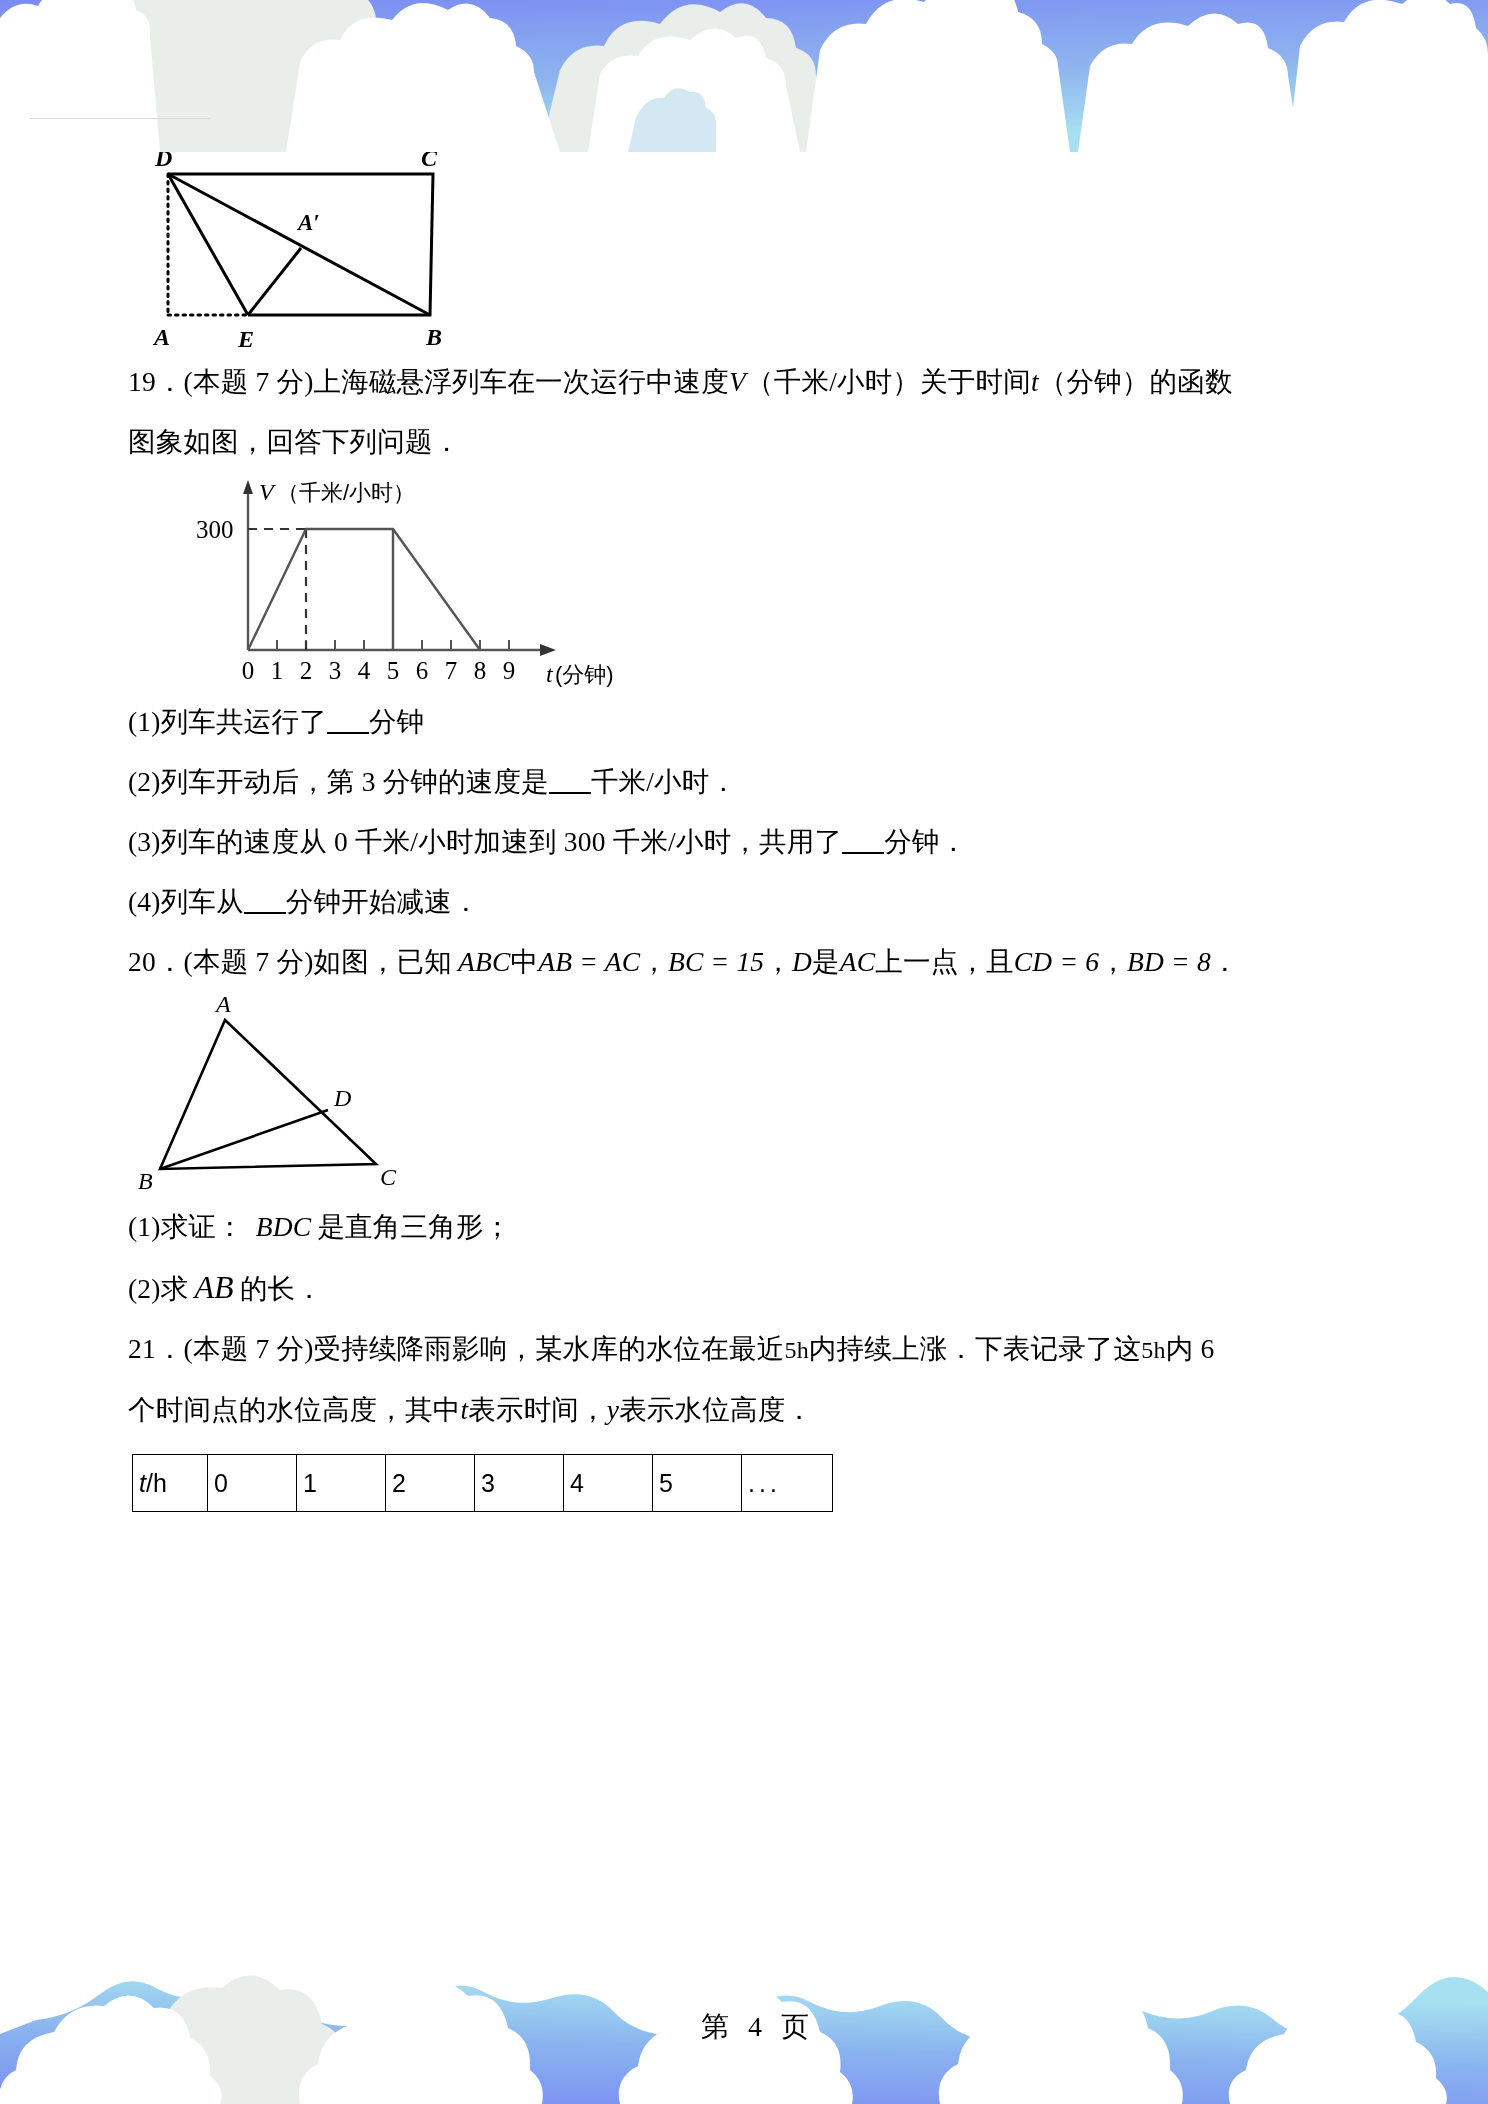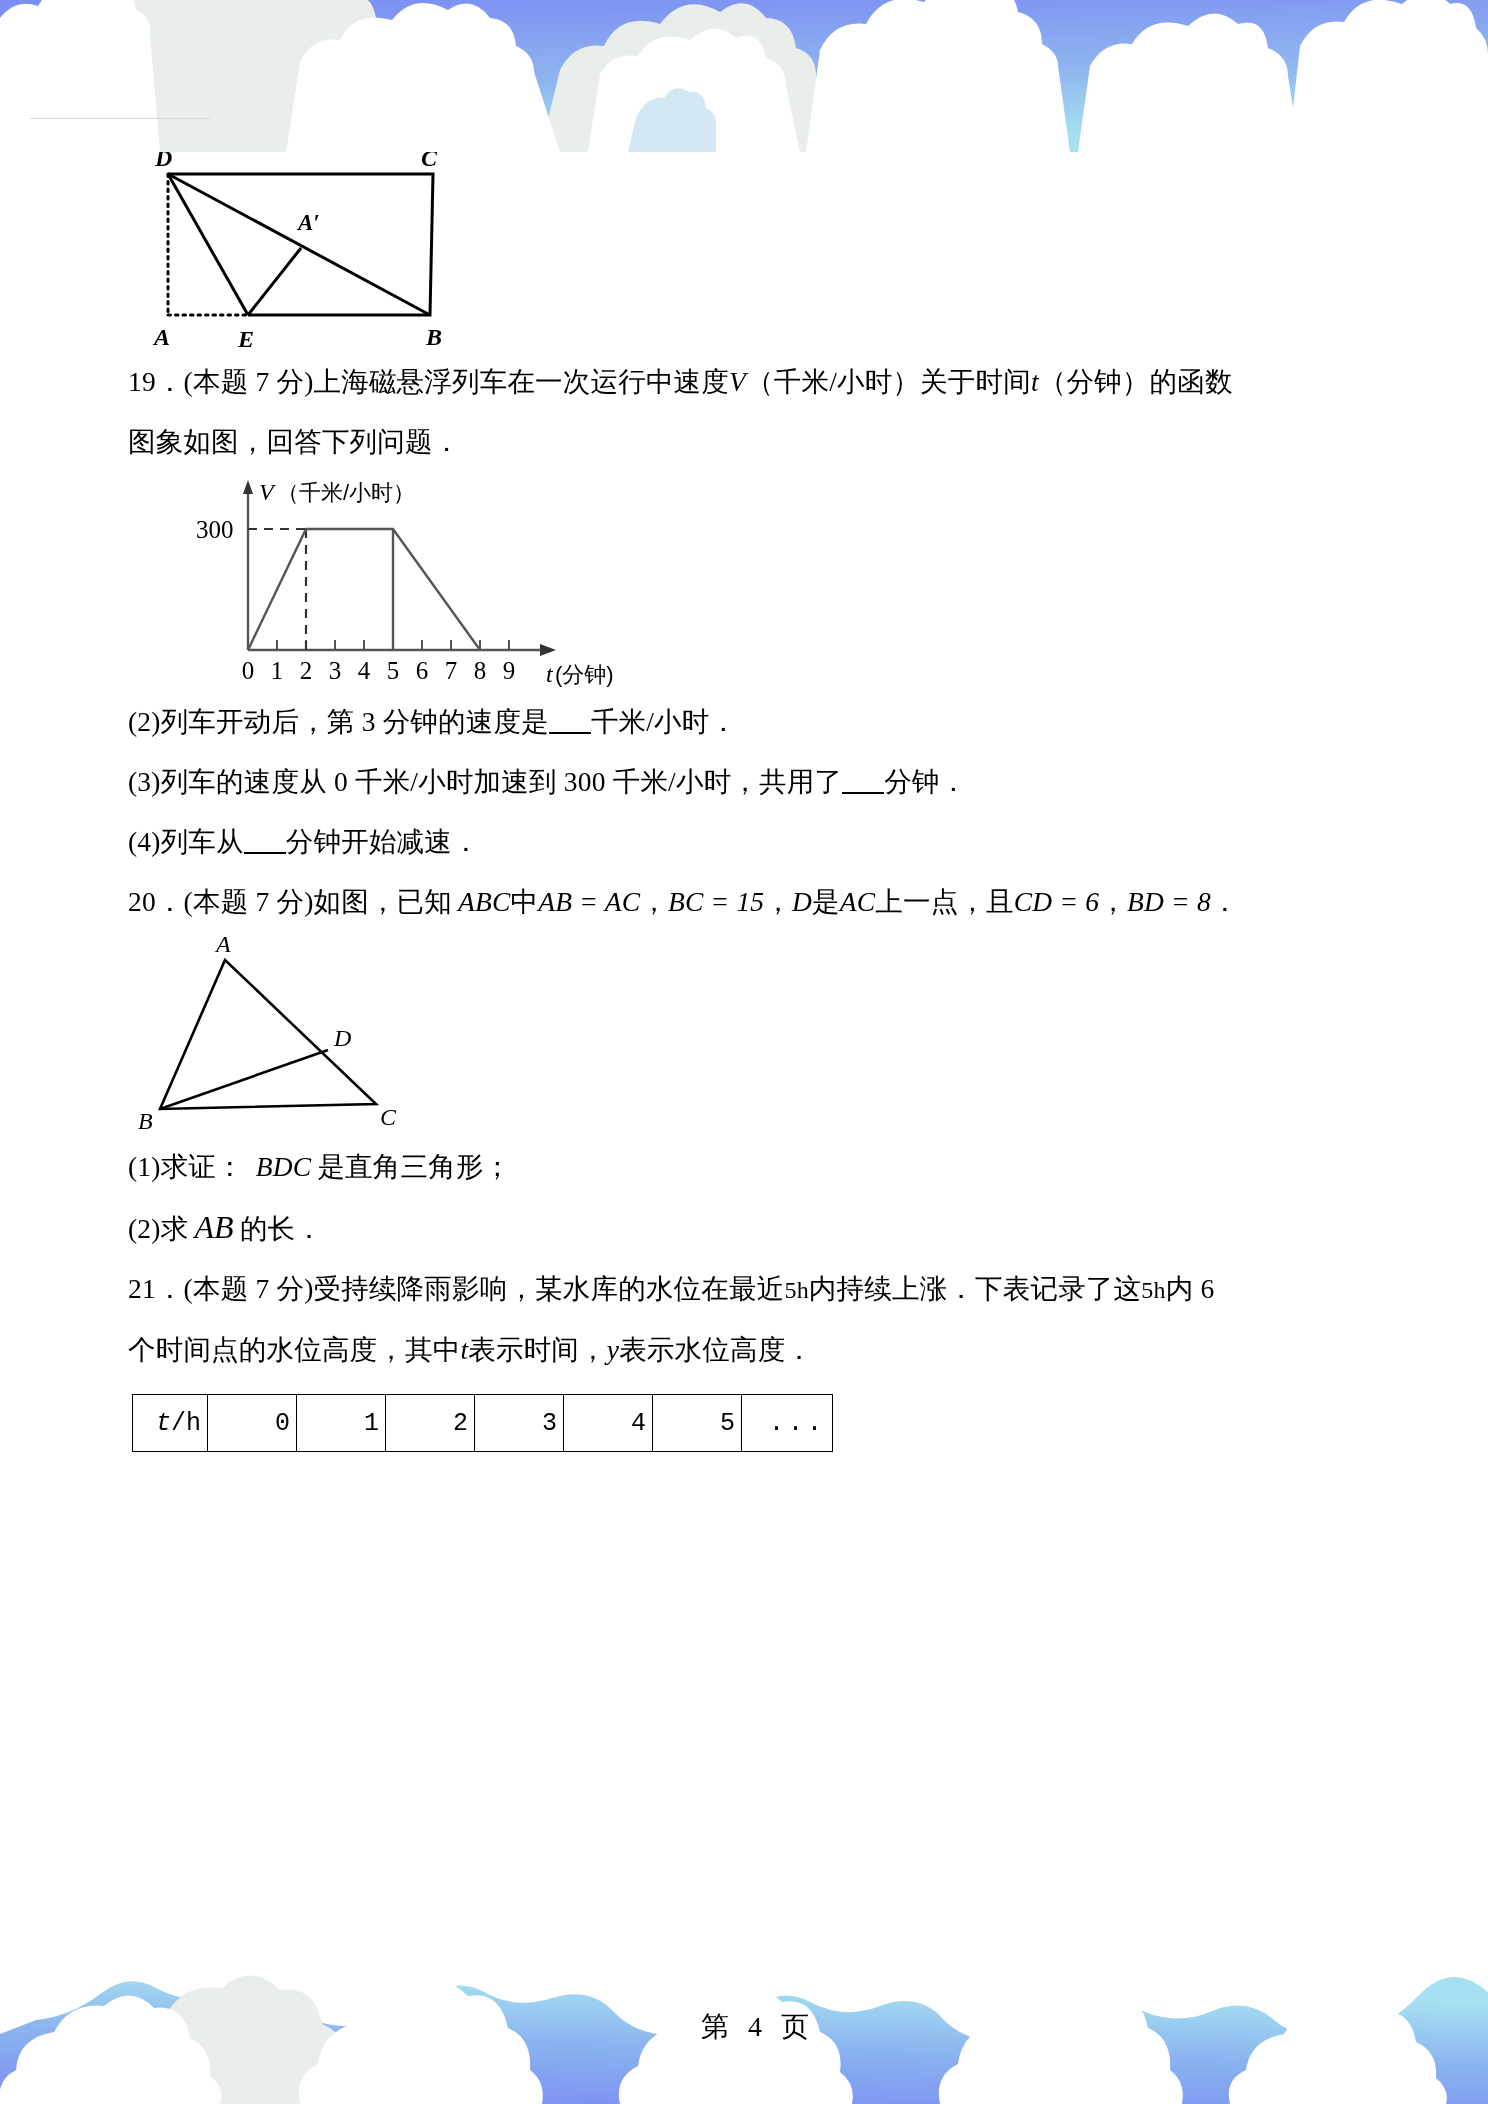--- a/index.html
+++ b/index.html
@@ -56,24 +56,24 @@
   
   table.wl{
     border-collapse:collapse;
     margin-top:14px;
     margin-left:4px;
     font-size:25px;
   }
   table.wl td{
     border:1.6px solid #000;
     height:56px;
-    text-align:right;
+    text-align:left;
     vertical-align:middle;
     padding:0 6px;
-    font-family:Liberation Mono, monospace;
+    font-family:Liberation Sans, sans-serif;
   }
   table.wl td.hdr{width:62px;}
   table.wl td.val{width:76px;}
   table.wl td.dots{width:78px;letter-spacing:4px;}
 
   
   .footer{
     position:absolute;
     left:14px;bottom:58px;
     width:1488px;
@@ -211,20 +211,23 @@
           <text x="293" y="207">7</text>
           <text x="322" y="207">8</text>
           <text x="351" y="207">9</text>
         </g>
 
         <text x="388" y="210" font-family="Liberation Serif, serif" font-size="24" font-style="italic">t</text>
         <text x="397" y="210" font-family="Liberation Sans, sans-serif" font-size="22">(分钟)</text>
       </svg>
     </div>
 
+    <div class="qline">
+      <span>(1)</span><span>列车共运行了</span><span class="blank"></span><span>分钟</span>
+    </div>
     <div class="qline">
       <span>(2)</span><span>列车开动后，第 3 分钟的速度是</span><span class="blank"></span><span>千米/小时．</span>
     </div>
     <div class="qline">
       <span>(3)</span><span>列车的速度从 0 千米/小时加速到 300 千米/小时，共用了</span><span class="blank"></span><span>分钟．</span>
     </div>
     <div class="qline">
       <span>(4)</span><span>列车从</span><span class="blank"></span><span>分钟开始减速．</span>
     </div>
 

